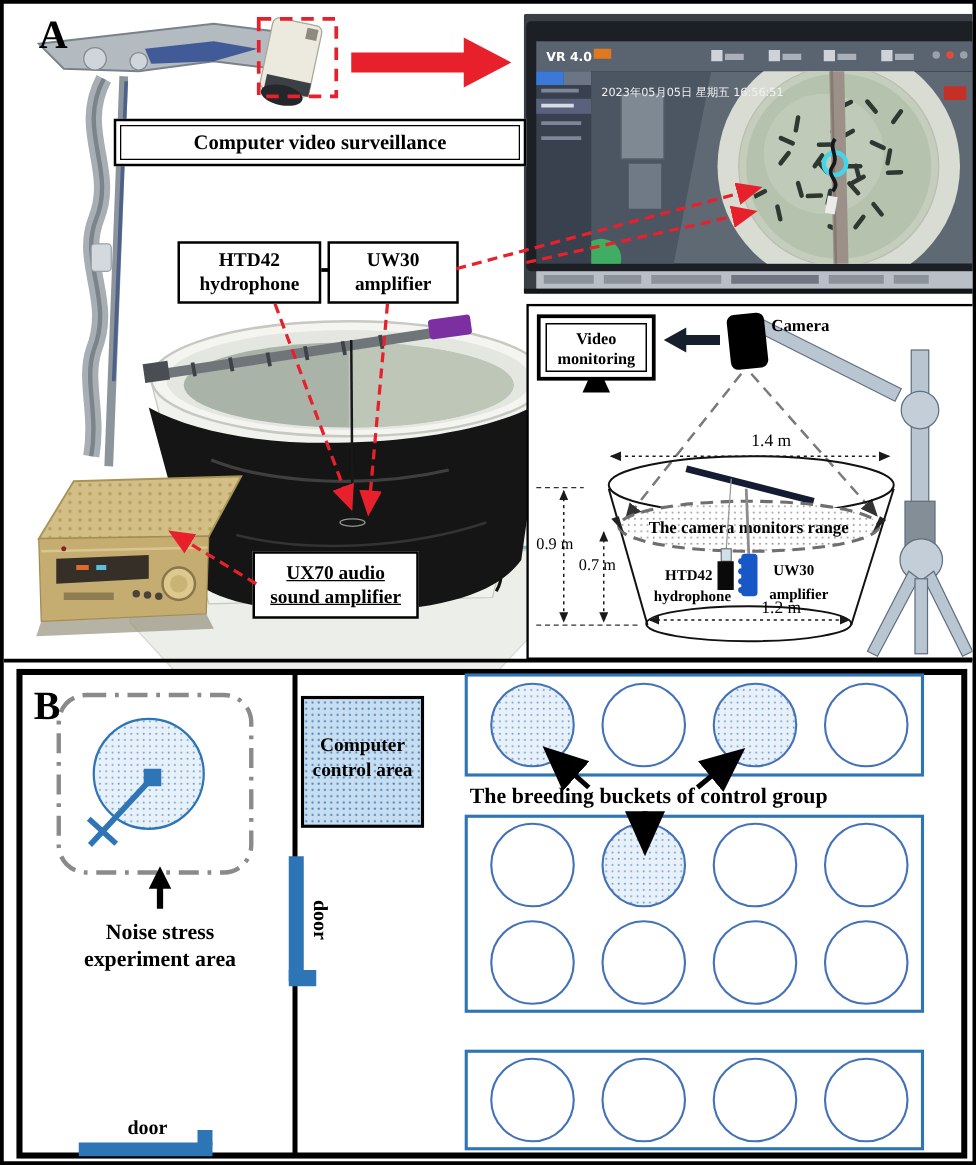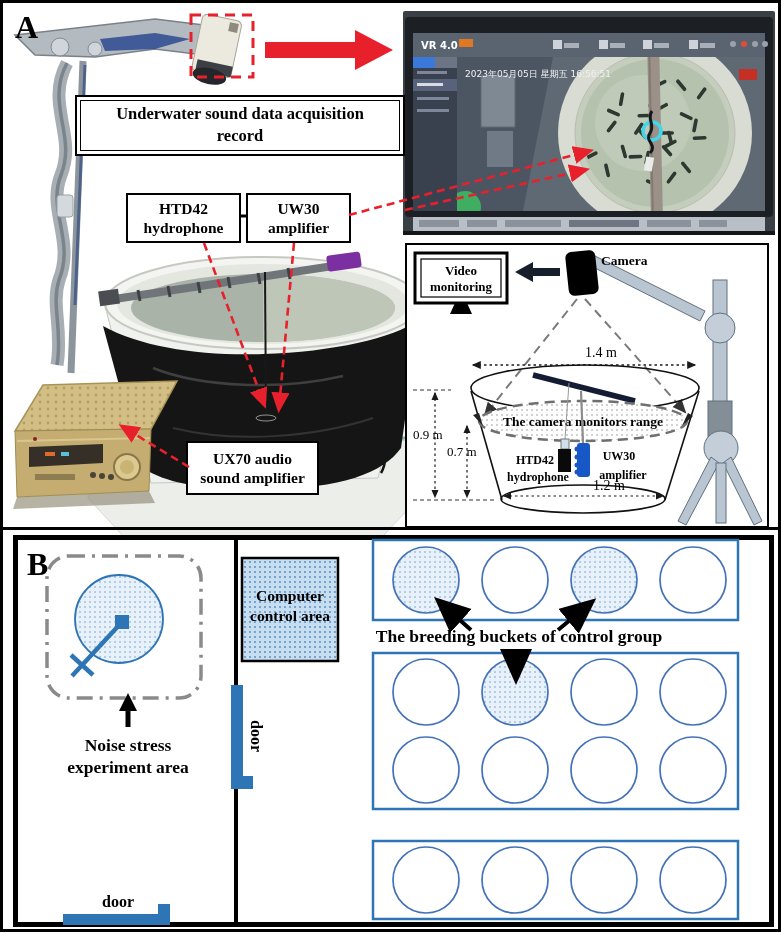--- a/index.html
+++ b/index.html
@@ -14,21 +14,21 @@
           font:bold 15.5px/1.25 "Liberation Serif",serif;display:flex;flex-direction:column;justify-content:center;}
   .divider{position:absolute;left:0;width:775px;height:3px;background:#000;}
   svg text{font-family:"Liberation Serif",serif;}
   .appfont{font-family:"DejaVu Sans",sans-serif;}
 </style>
 </head>
 <body>
 
 <div id="fig">
 
-  <div class="abs" style="left:0;top:0;width:712px;height:524px;">
+  <div class="abs" style="left:16px;top:0;width:712px;height:524px;">
 
     <svg class="abs" style="left:2px;top:2px;" width="280" height="400" viewBox="0 0 280 400">
       <line x1="78" y1="56" x2="66" y2="368" stroke="#8d959c" stroke-width="7"></line>
       <line x1="80" y1="60" x2="70" y2="300" stroke="#23407e" stroke-width="3" opacity="0.6"></line>
       <path d="M62,58 C40,100 72,130 56,170 C42,205 70,235 54,275 C46,300 58,325 52,360" stroke="#a7aeb4" stroke-width="13" fill="none"></path>
       <path d="M62,58 C40,100 72,130 56,170 C42,205 70,235 54,275 C46,300 58,325 52,360" stroke="#7b838b" stroke-width="3.5" fill="none"></path>
       <polygon points="10,30 150,14 215,22 228,40 215,52 150,44 90,52 30,50" fill="#b3bac0" stroke="#79828a" stroke-width="1.5"></polygon>
       <polygon points="95,34 150,28 185,34 150,44 100,46" fill="#2c4a8f" opacity="0.85"></polygon>
       <circle cx="55" cy="42" r="9" fill="#cfd5da" stroke="#828a92"></circle>
       <circle cx="90" cy="44" r="7" fill="#cfd5da" stroke="#828a92"></circle>
@@ -266,33 +266,33 @@
       <line x1="62" y1="183" x2="62" y2="254" stroke="#1a1a1a" stroke-width="1.2" stroke-dasharray="2.5 3" marker-start="url(#dimArr)" marker-end="url(#dimArr)"></line>
       <text x="42" y="213" font-size="13">0.7 m</text>
       <line x1="99" y1="253" x2="258" y2="253" stroke="#1a1a1a" stroke-width="1.2" stroke-dasharray="2.5 3" marker-start="url(#dimArr)" marker-end="url(#dimArr)"></line>
       <text x="204" y="247" text-anchor="middle" font-size="14">1.2 m</text>
     </svg>
 
     <div class="abs panel-letter" style="left:12px;top:8px;">A</div>
 
     <div class="dblbox" style="left:72px;top:92px;width:330px;box-sizing:border-box;">
       <div class="inner">
-        <div>Underwater sound data acquisition record</div>
+        <div>Computer video surveillance</div>
       </div>
     </div>
 
     <div class="lblbox" style="left:123px;top:190px;width:111px;height:46px;">
       <div>HTD42</div>
       <div>hydrophone</div>
     </div>
     <div class="lblbox" style="left:243px;top:190px;width:101px;height:46px;">
       <div>UW30</div>
       <div>amplifier</div>
     </div>
-    <div class="lblbox" style="left:183px;top:438px;width:129px;height:50px;border-width:2.5px;">
+    <div class="lblbox" style="left:183px;top:438px;width:129px;height:50px;border-width:2.5px;text-decoration:underline;">
       <div>UX70 audio</div>
       <div>sound amplifier</div>
     </div>
 
     <svg class="abs" style="left:0;top:0;pointer-events:none;" width="775" height="524" viewBox="0 0 775 524">
       <defs>
         <marker id="redArr" markerWidth="9" markerHeight="9" refX="6" refY="3.5" orient="auto">
           <polygon points="0,0 8,3.5 0,7" fill="#e8202c"></polygon>
         </marker>
       </defs>

